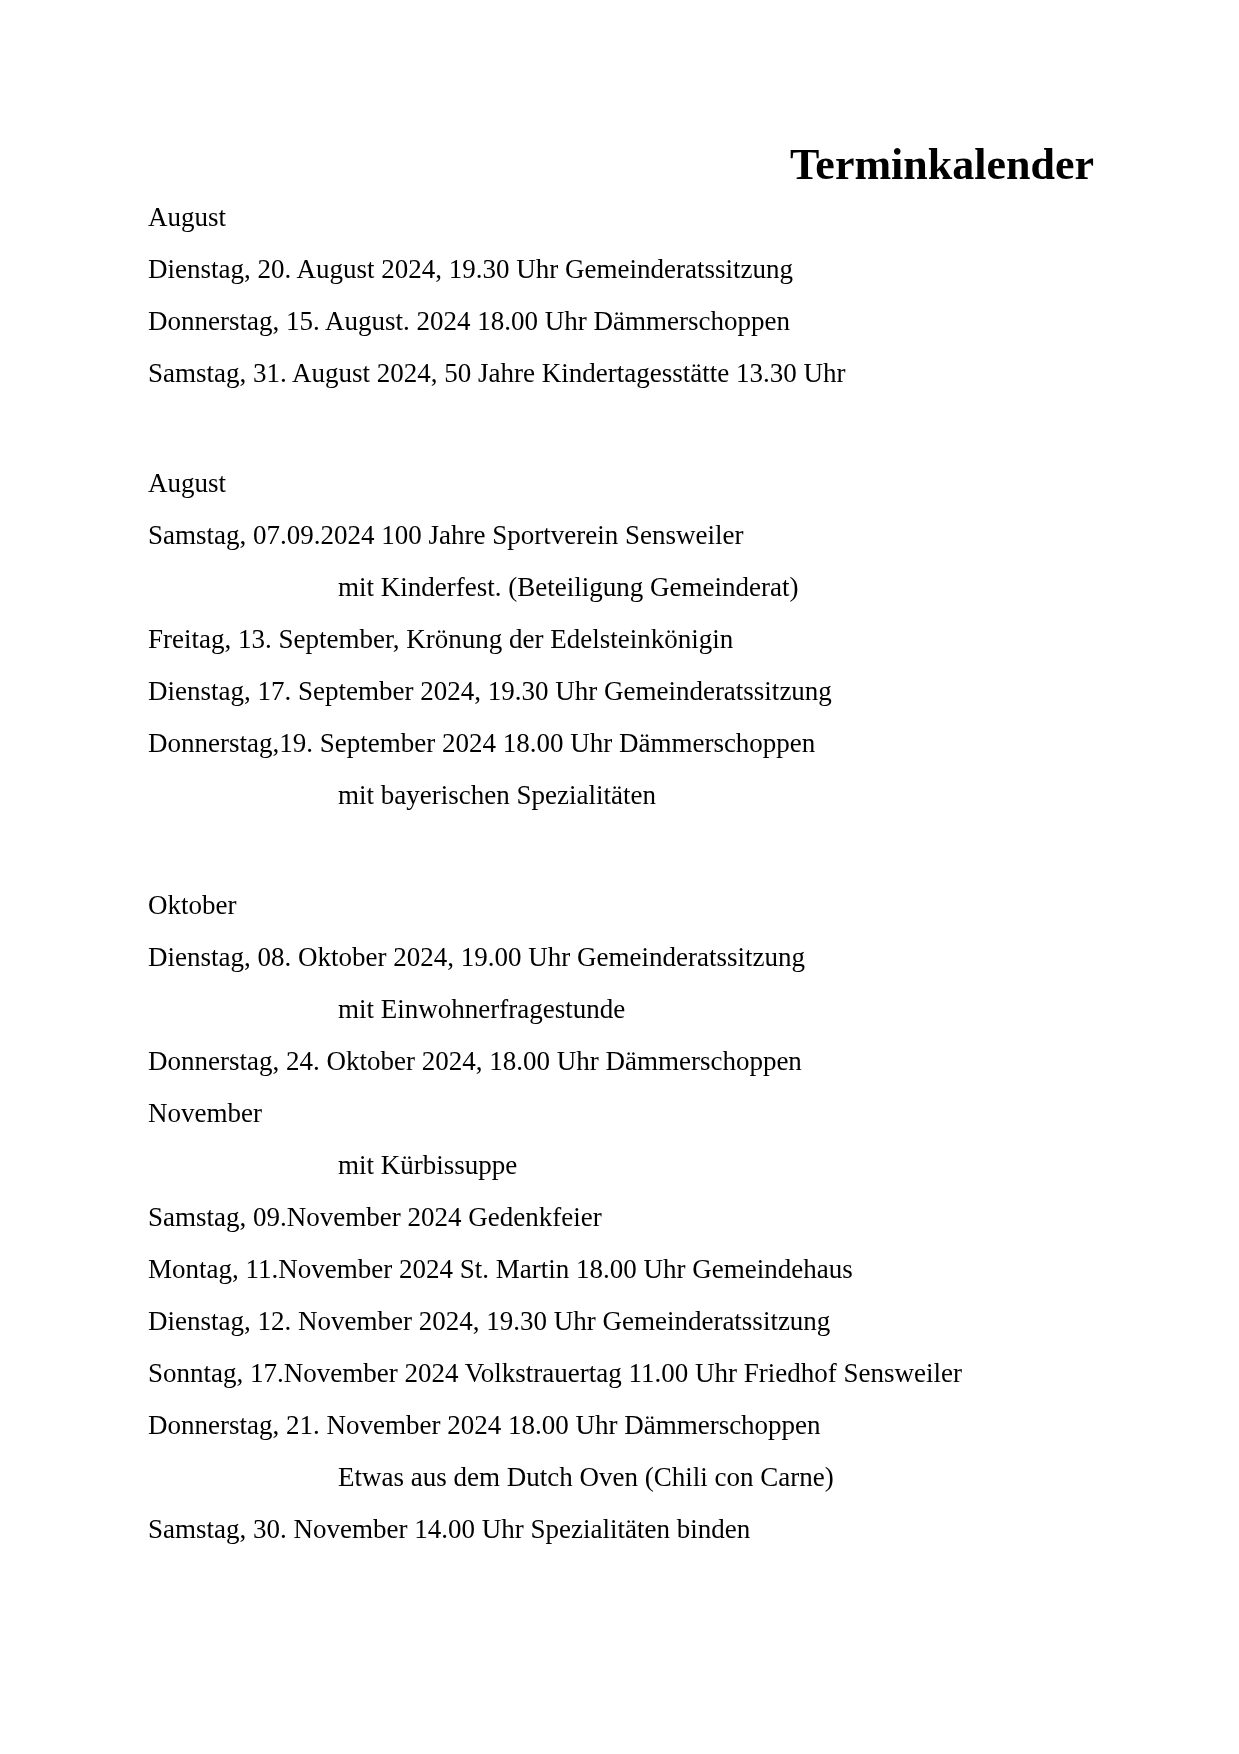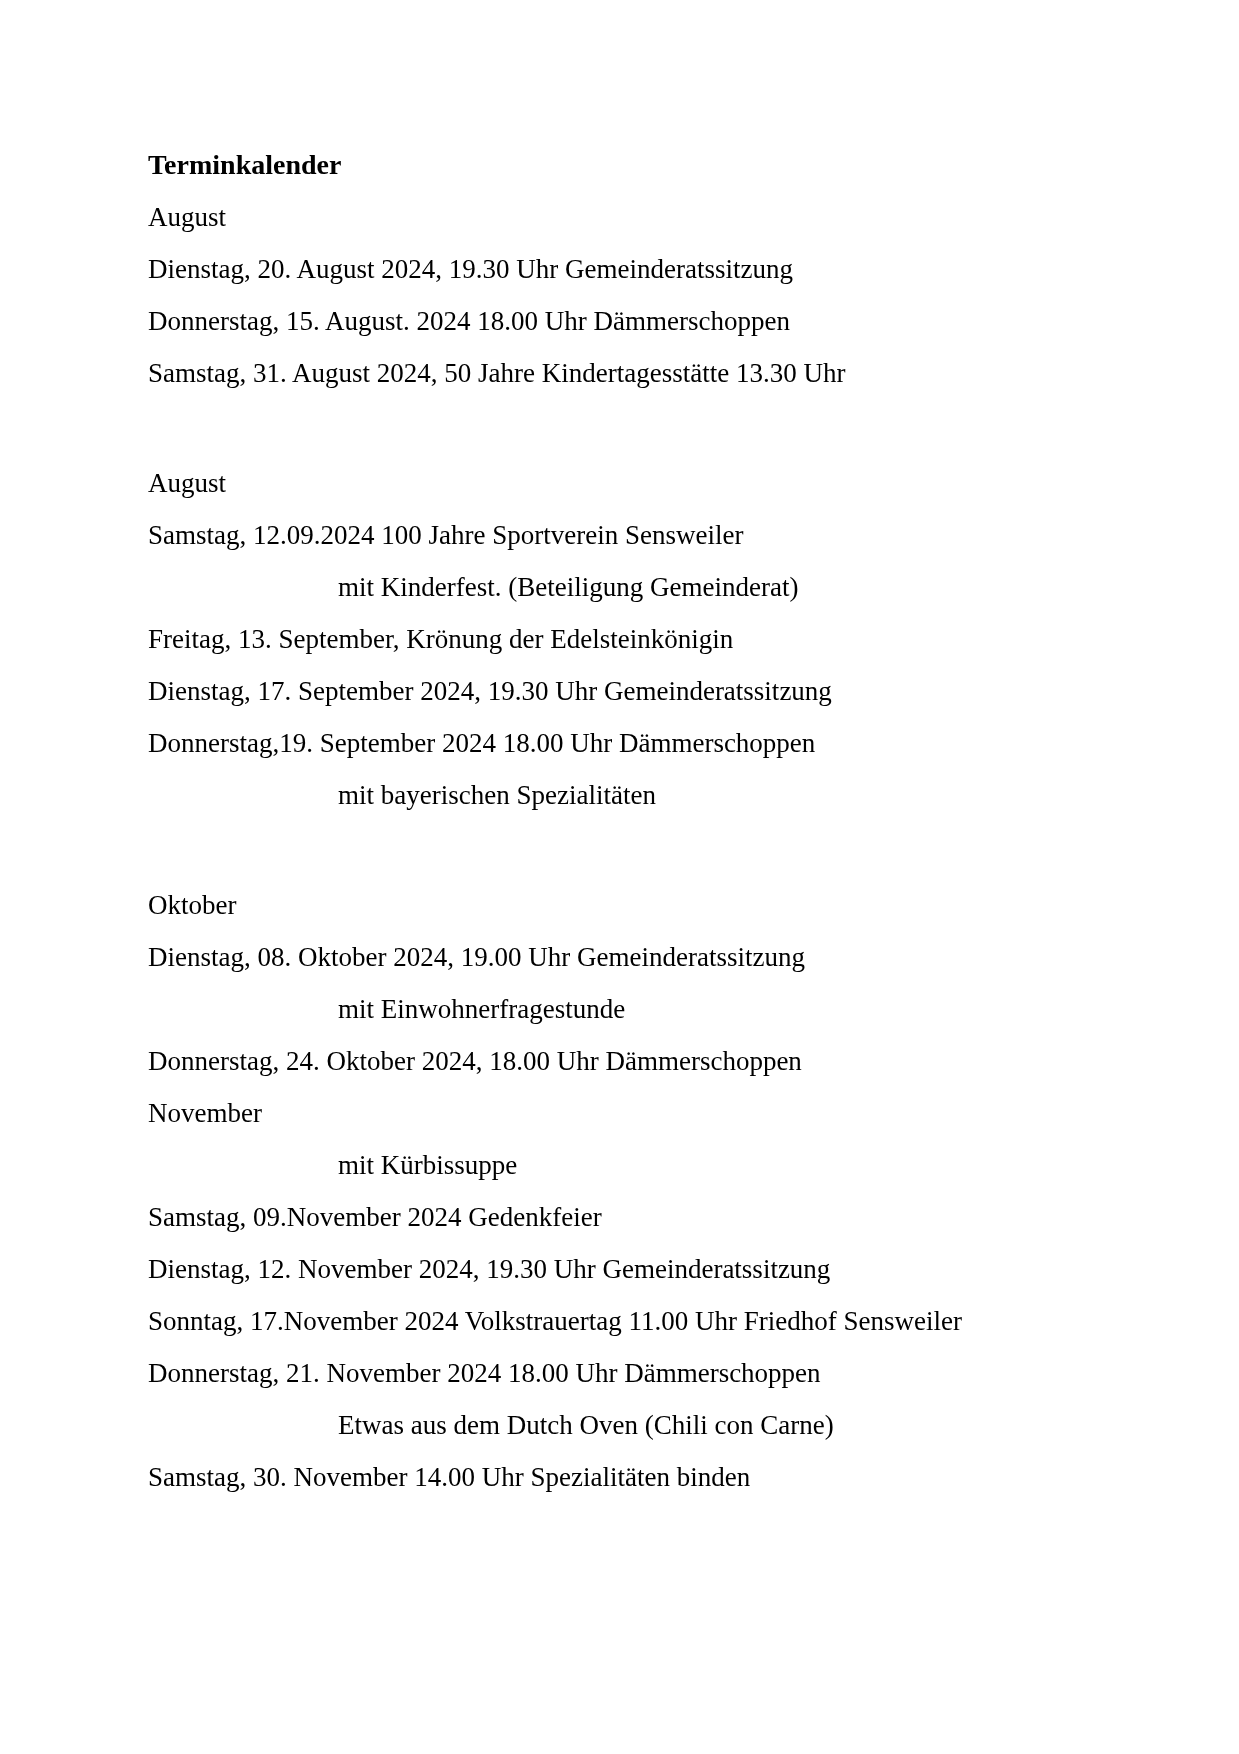--- a/index.html
+++ b/index.html
@@ -14,23 +14,23 @@
     font-size: 27px;
     color: #000000;
     overflow: hidden;
   }
   .line {
     margin: 0;
     line-height: 52px;
     white-space: pre-wrap;
   }
   .doc-title {
-    text-align: left;
+    text-align: right;
     font-weight: bold;
-    font-size: 28px;
+    font-size: 44px;
   }
   .month {
     font-weight: normal;
   }
   .indent {
     padding-left: 190px;
   }
   .b {
     font-weight: normal;
   }
@@ -43,33 +43,34 @@
 
 <div class="page">
   <p class="line doc-title">Terminkalender</p>
   <div>
       <p class="line month">August</p>
       <p class="line"><span>Dienstag, 20. August 2024, 19.30 Uhr </span><span class="b">Gemeinderatssitzung</span></p>
       <p class="line"><span>Donnerstag, 15. August. 2024 18.00 Uhr Dämmerschoppen</span></p>
       <p class="line"><span>Samstag, 31. August 2024, 50 Jahre Kindertagesstätte 13.30 Uhr</span></p>
       <div class="spacer"></div>
       <p class="line month">August</p>
-      <p class="line"><span>Samstag, 12.09.2024 100 Jahre Sportverein Sensweiler</span></p>
+      <p class="line"><span>Samstag, 07.09.2024 100 Jahre Sportverein Sensweiler</span></p>
       <p class="line indent"><span>mit </span><span class="b">Kinderfest</span><span>. (Beteiligung Gemeinderat)</span></p>
       <p class="line"><span>Freitag, 13. September, Krönung der Edelsteinkönigin</span></p>
       <p class="line"><span>Dienstag, 17. September 2024, 19.30 Uhr Gemeinderatssitzung</span></p>
       <p class="line"><span>Donnerstag,19. September 2024 18.00 Uhr Dämmerschoppen</span></p>
       <p class="line indent"><span>mit bayerischen Spezialitäten</span></p>
       <div class="spacer"></div>
       <p class="line month">Oktober</p>
       <p class="line"><span>Dienstag, 08. Oktober 2024, 19.00 Uhr </span><span class="b">Gemeinderatssitzung</span></p>
       <p class="line indent"><span>mit </span><span class="b">Einwohnerfragestunde</span></p>
       <p class="line"><span>Donnerstag, 24. Oktober 2024, 18.00 Uhr </span><span class="b">Dämmerschoppen</span></p>
       <p class="line month">November</p>
       <p class="line indent"><span>mit </span><span class="b">Kürbissuppe</span></p>
       <p class="line"><span>Samstag, 09.November 2024 </span><span class="b">Gedenkfeier</span></p>
+      <p class="line"><span>Montag, 11.November 2024 </span><span class="b">St. Martin</span><span> 18.00 Uhr Gemeindehaus</span></p>
       <p class="line"><span>Dienstag, 12. November 2024, 19.30 Uhr </span><span class="b">Gemeinderatssitzung</span></p>
       <p class="line"><span>Sonntag, 17.November 2024 </span><span class="b">Volkstrauertag</span><span> 11.00 Uhr Friedhof Sensweiler</span></p>
       <p class="line"><span>Donnerstag, 21. November 2024 18.00 Uhr Dämmerschoppen</span></p>
       <p class="line indent"><span>Etwas aus dem Dutch Oven (Chili con Carne)</span></p>
       <p class="line"><span>Samstag, 30. November 14.00 Uhr </span><span class="b">Spezialitäten</span><span> binden</span></p>
     </div>
 </div>
 
 </body></html>

